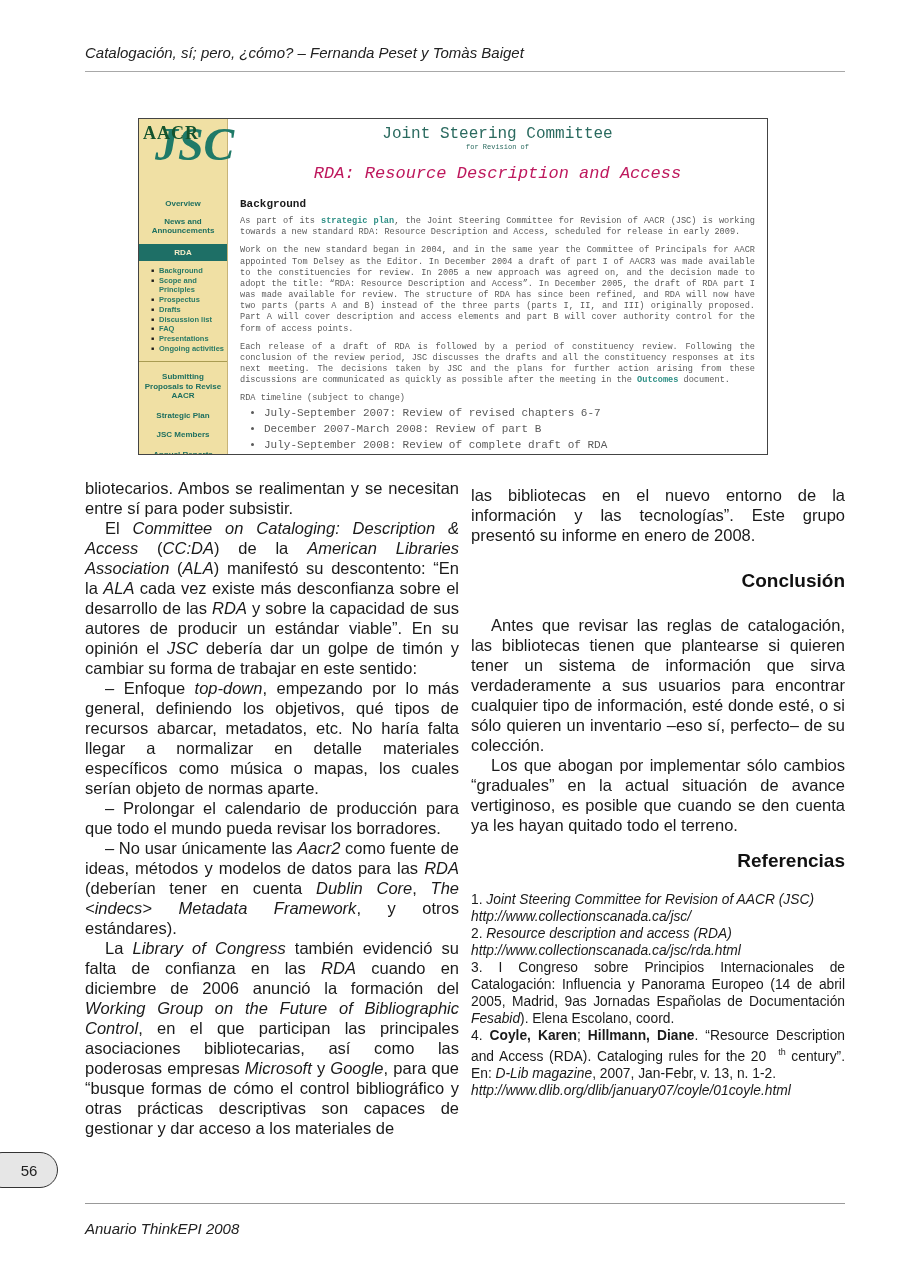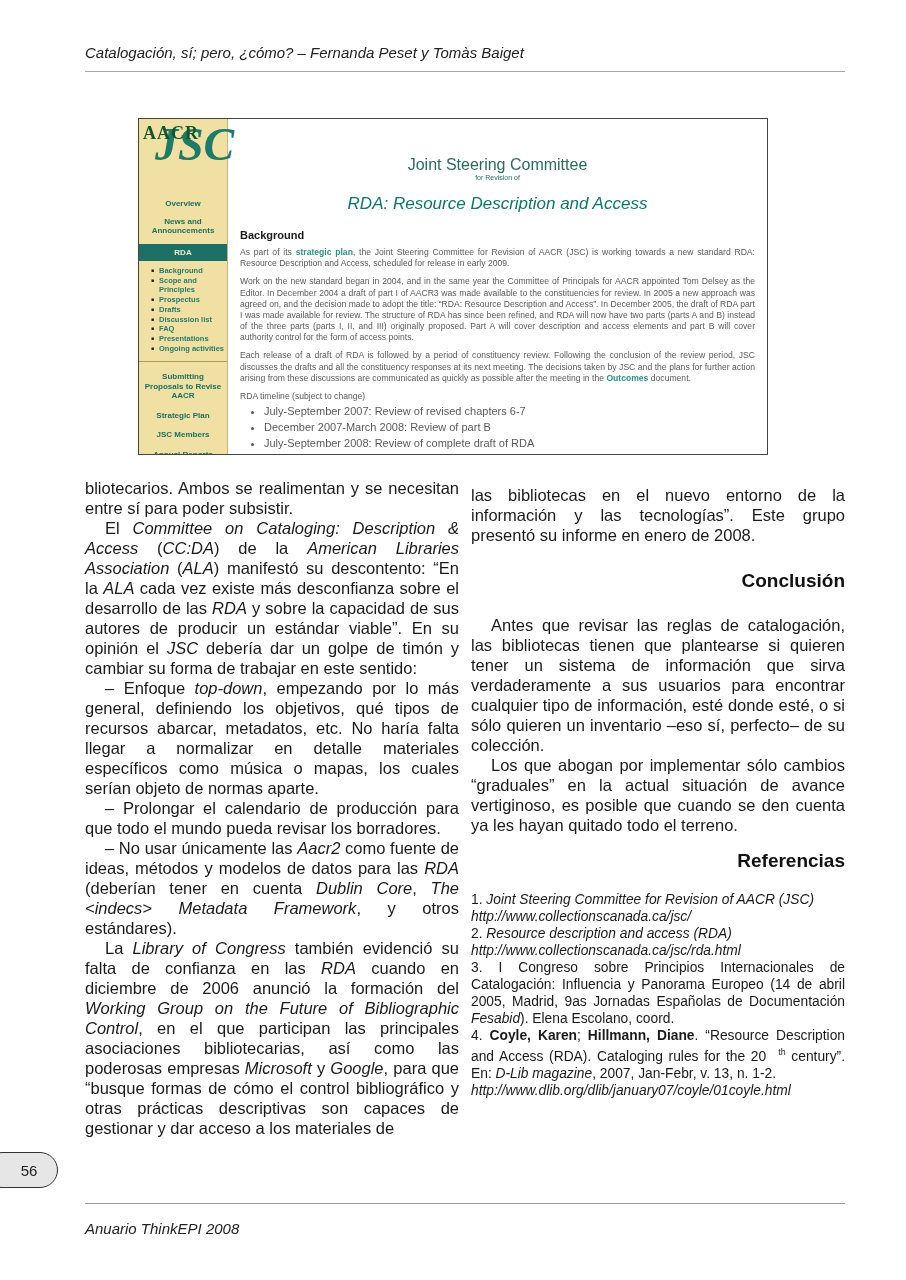--- a/index.html
+++ b/index.html
@@ -27,26 +27,26 @@
   .logo-aacr { position:absolute; left:4px; top:4px; font-family:"Liberation Serif", serif;
                font-weight:bold; font-size:18px; color:#14532d; letter-spacing:1px; }
   .ws-nav { margin:8px 4px 0; }
   .ws-nav-active { background:#1e6f66; color:#f5ecc8; padding:4px 2px; margin:8px 0 4px; }
   .ws-sub { list-style:none; margin:0; padding:2px 2px 6px 12px; text-align:left;
             font-size:7.5px; line-height:1.18; color:#2a7a66; border-bottom:1px solid #a99c52; }
   .ws-sub li { position:relative; padding-left:8px; margin-bottom:1px; }
   .ws-sub li::before { content:"■"; position:absolute; left:0; top:1px; font-size:5px; color:#1a1a1a; }
   .ws-nav-b { margin:10px 4px 0; }
 
-  .ws-main { flex:1; padding:6px 12px 0; font-family:Liberation Sans, sans-serif; color:#5a5a5a;margin-top:31px; }
+  .ws-main { flex:1; padding:6px 12px 0; font-family:Liberation Mono, monospace; color:#5a5a5a; }
   .ws-masthead { text-align:center; }
   .ws-m1 { font-size:16px; color:#2a6a5f; }
   .ws-m2 { font-size:7px; color:#2a6a5f; }
   .ws-m3 { font-size:15px; font-style:italic; font-weight:bold; color:#1d5f4e; }
-  .ws-title { font-size:17px; font-style:italic; color:#0f766e; margin-top:13px; }
+  .ws-title { font-size:17px; font-style:italic; color:#be185d; margin-top:13px; }
   .ws-h { font-size:11px; font-weight:bold; color:#1a1a1a; margin:15px 0 6px; }
   .ws-p { font-size:8.6px; line-height:1.3; text-align:justify; margin:0 0 7px; }
   .ws-timeline-label { font-size:8.6px; margin:0 0 3px; }
   .ws-ul { margin:0 0 0 24px; padding:0; font-size:11px; line-height:1.45; }
 
   
   .col { position:absolute; top:478px; width:374px; font-size:16.5px; line-height:20px;
          text-align:justify; color:#1a1a1a; }
   .col-left { left:85px; }
   .col-right { left:471px;margin-top:7px; }

